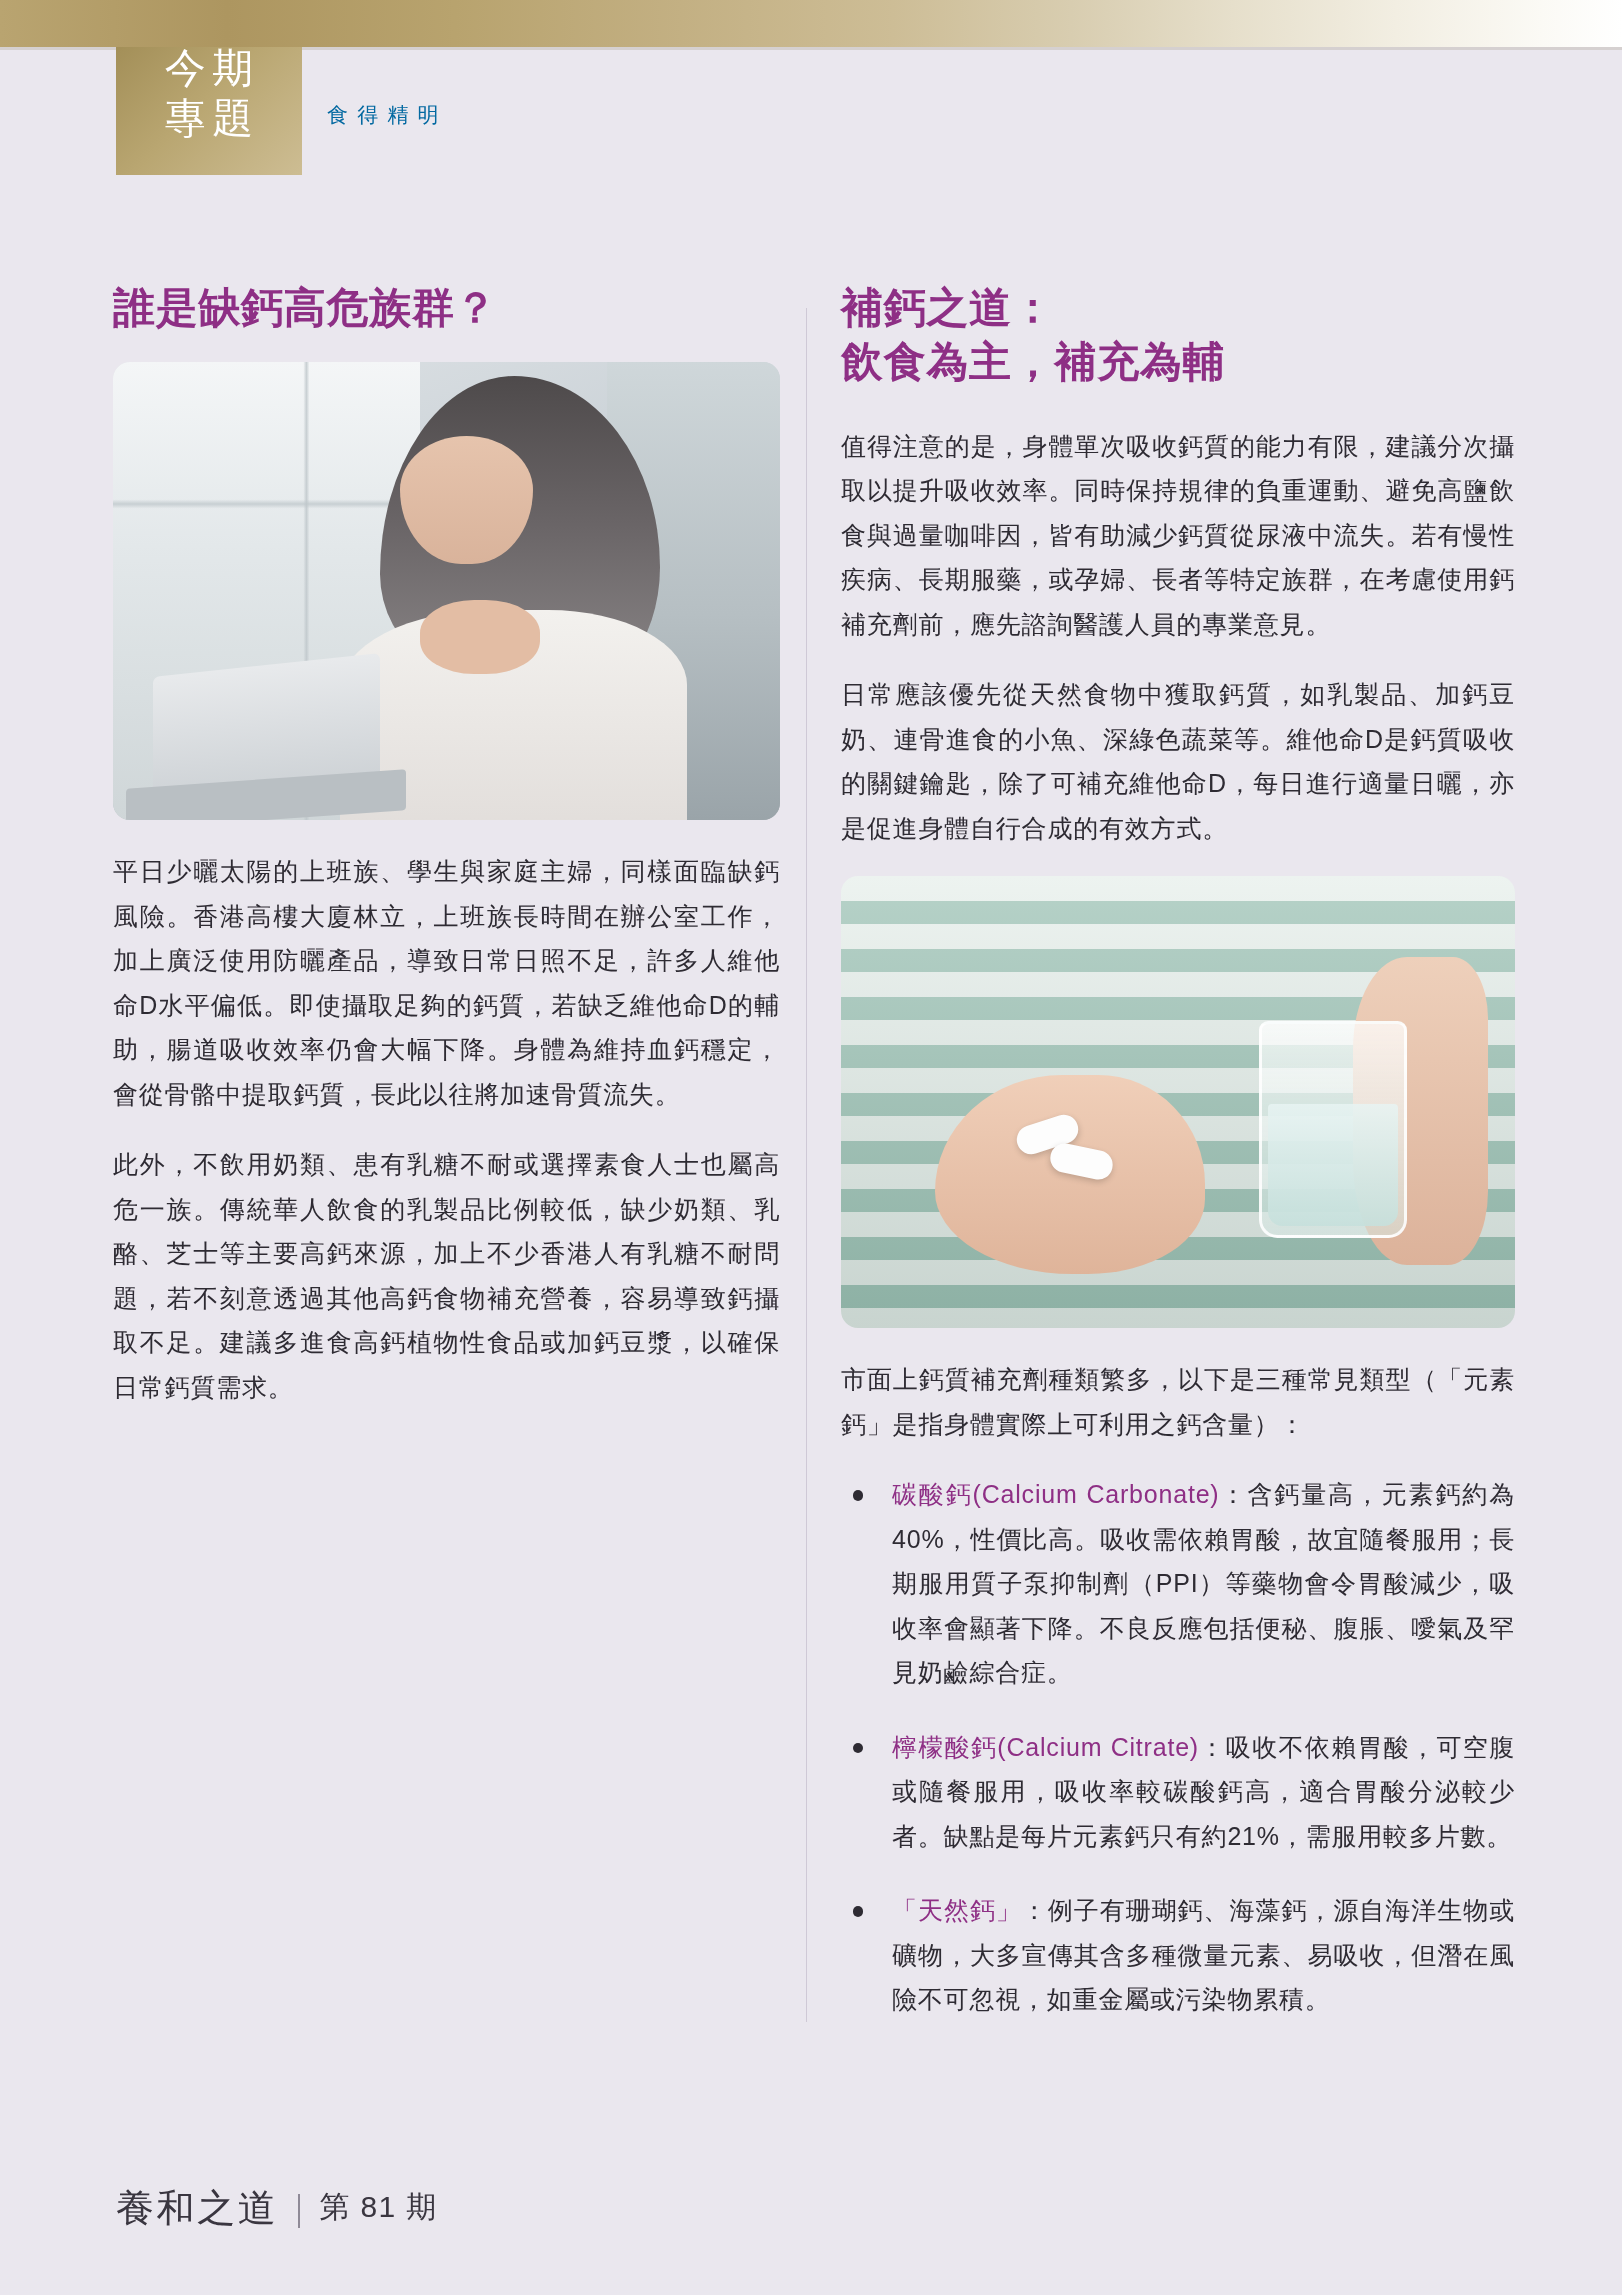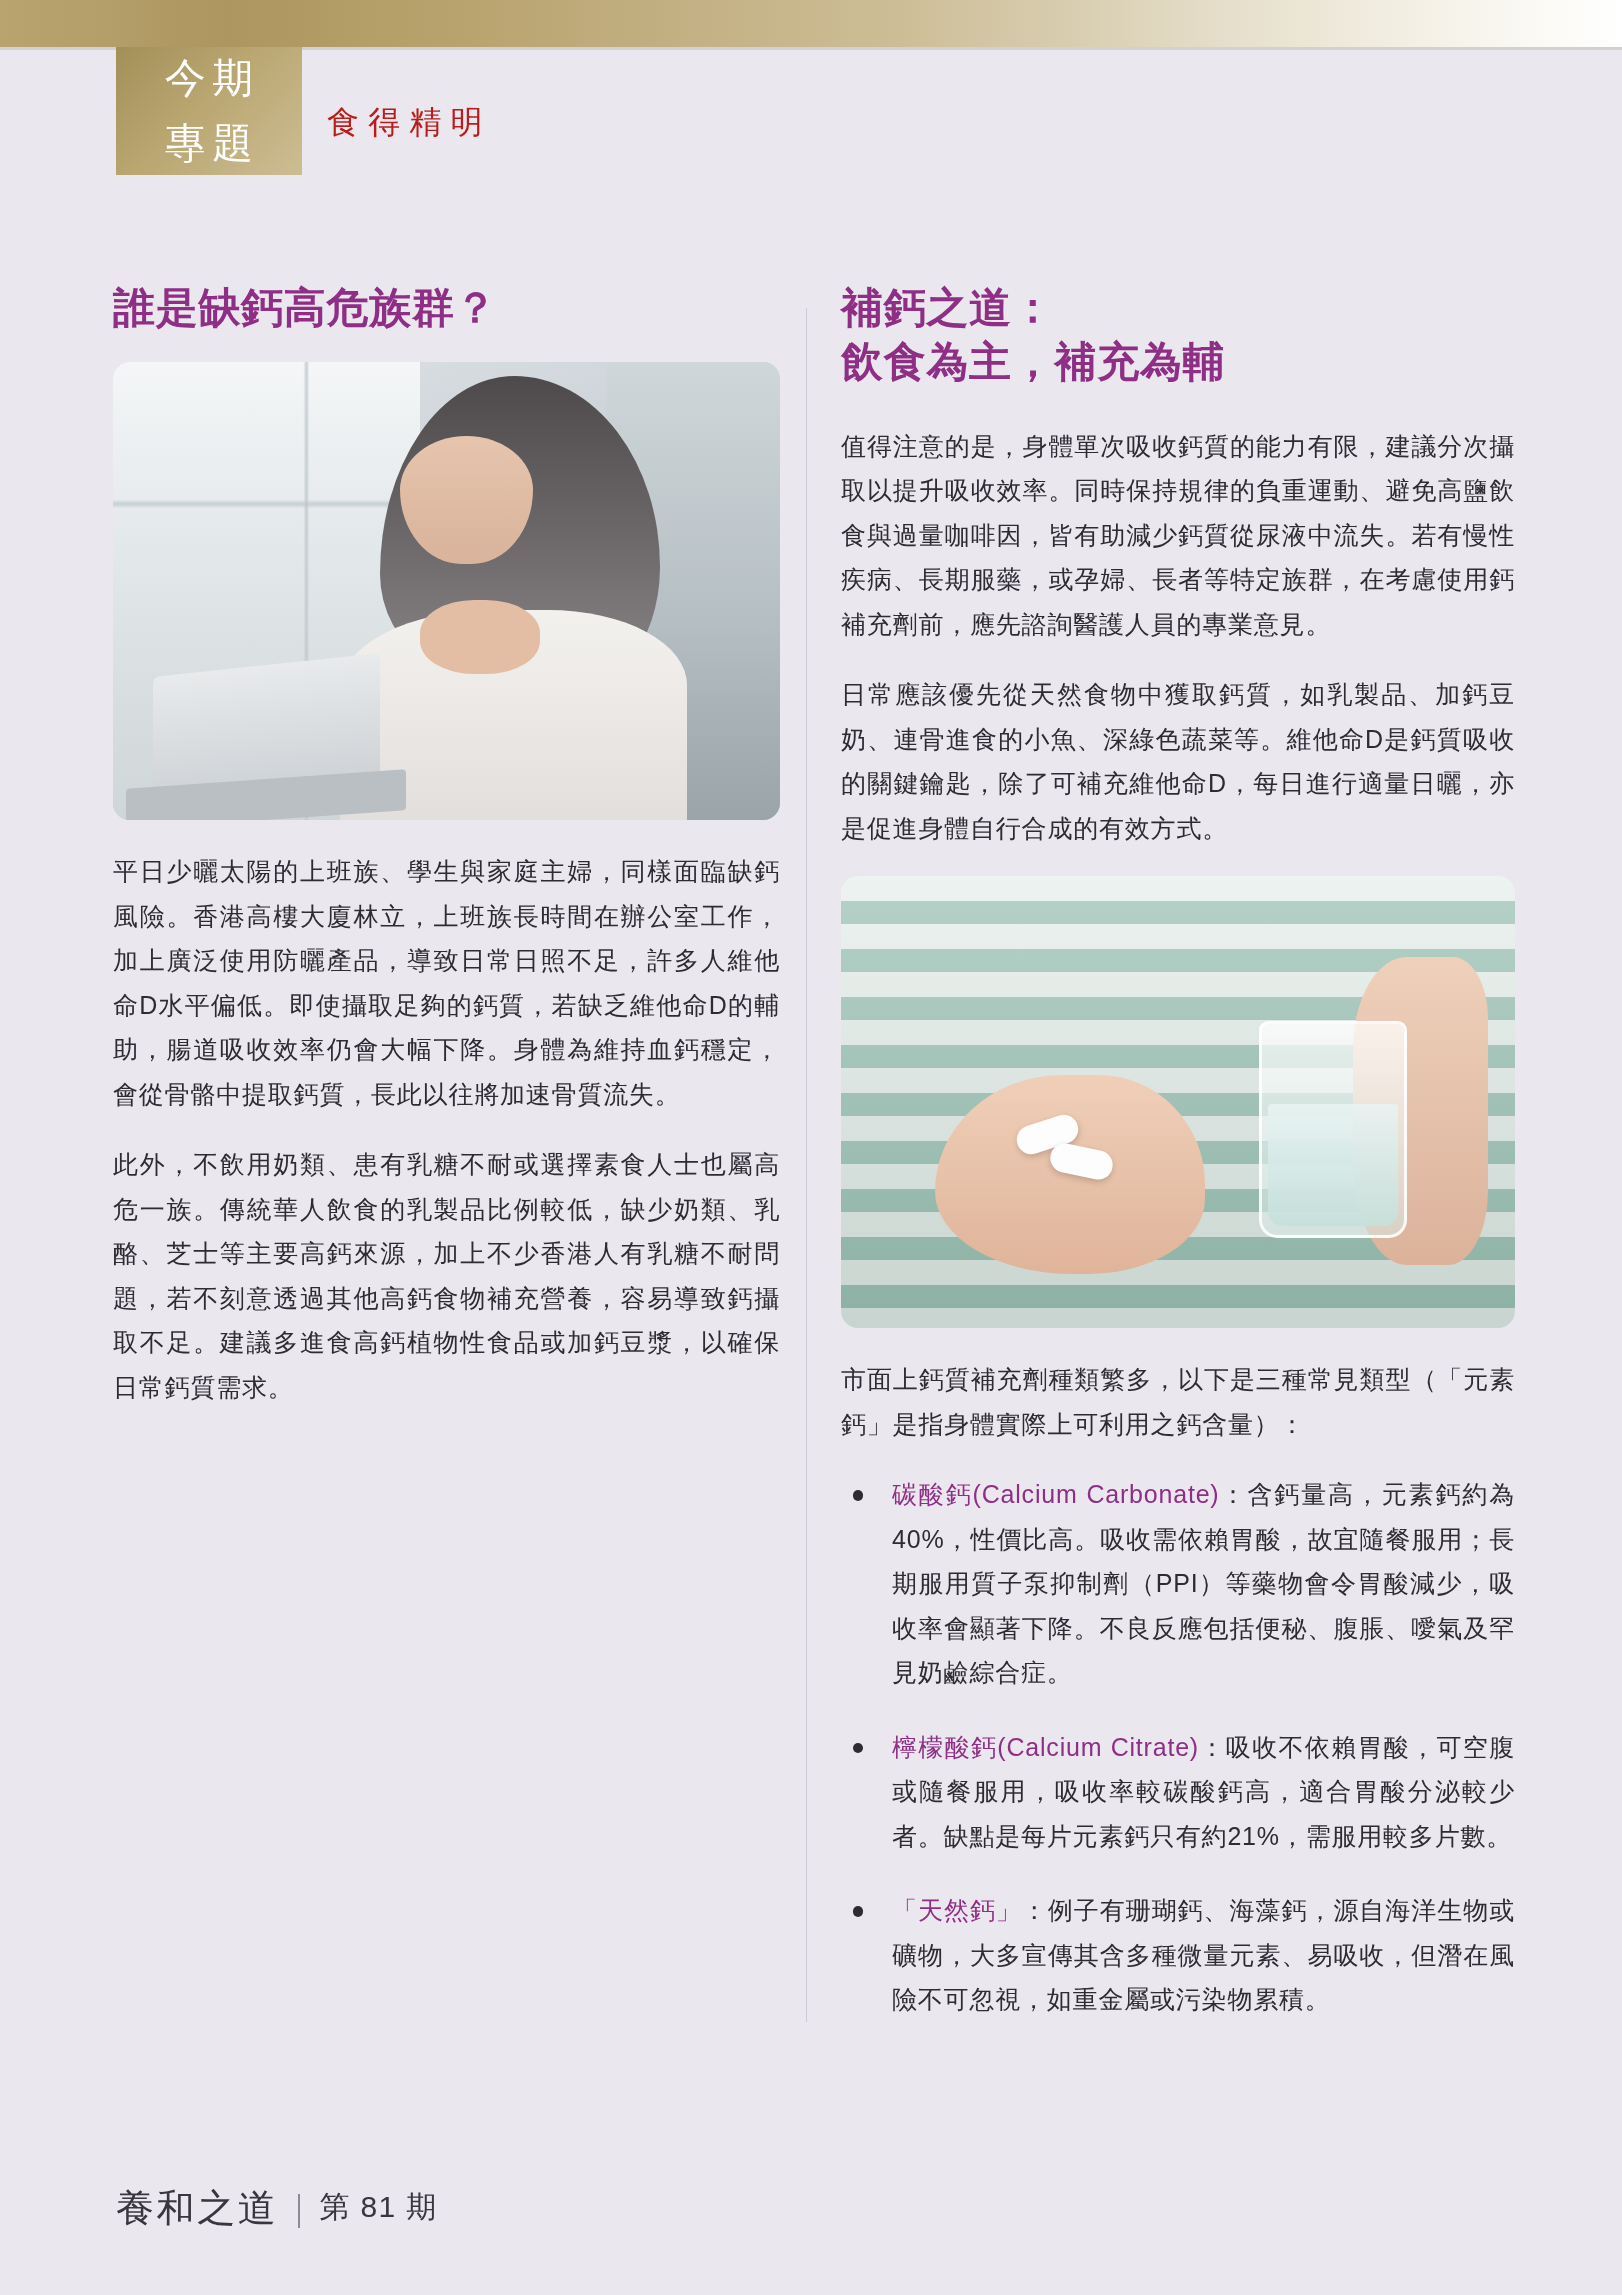--- a/index.html
+++ b/index.html
@@ -35,36 +35,36 @@
     left: 116px; top: 47px;
     width: 186px; height: 128px;
     background: linear-gradient(135deg, #a38f58 0%, #b9a671 45%, #cdbd93 100%);
   }
   .tag-box .tag-inner {
     position: absolute;
     left: 0; top: 0; right: 0; bottom: 0;
     display: flex;
     flex-direction: column;
     align-items: center;
-    justify-content: center;
-    gap: 22px;
+    justify-content: flex-start;
+    gap: 7px;
   }
   .tag-line {
     color: #ffffff;
     font-size: 41px;
     letter-spacing: 6.5px;
     text-indent: 6.5px;
     line-height: 1.05;
     font-family: "Liberation Sans", sans-serif;
   }
   .tag-caption {
     position: absolute;
     left: 327px; top: 101px;
-    font-size: 32px;
-    color: #b91c1c;
+    font-size: 21px;
+    color: #0369a1;
     letter-spacing: 9.2px;
   }
 
   
   .col-left {
     position: absolute;
     left: 113px; top: 281px;
     width: 667px;
   }
   .col-right {

